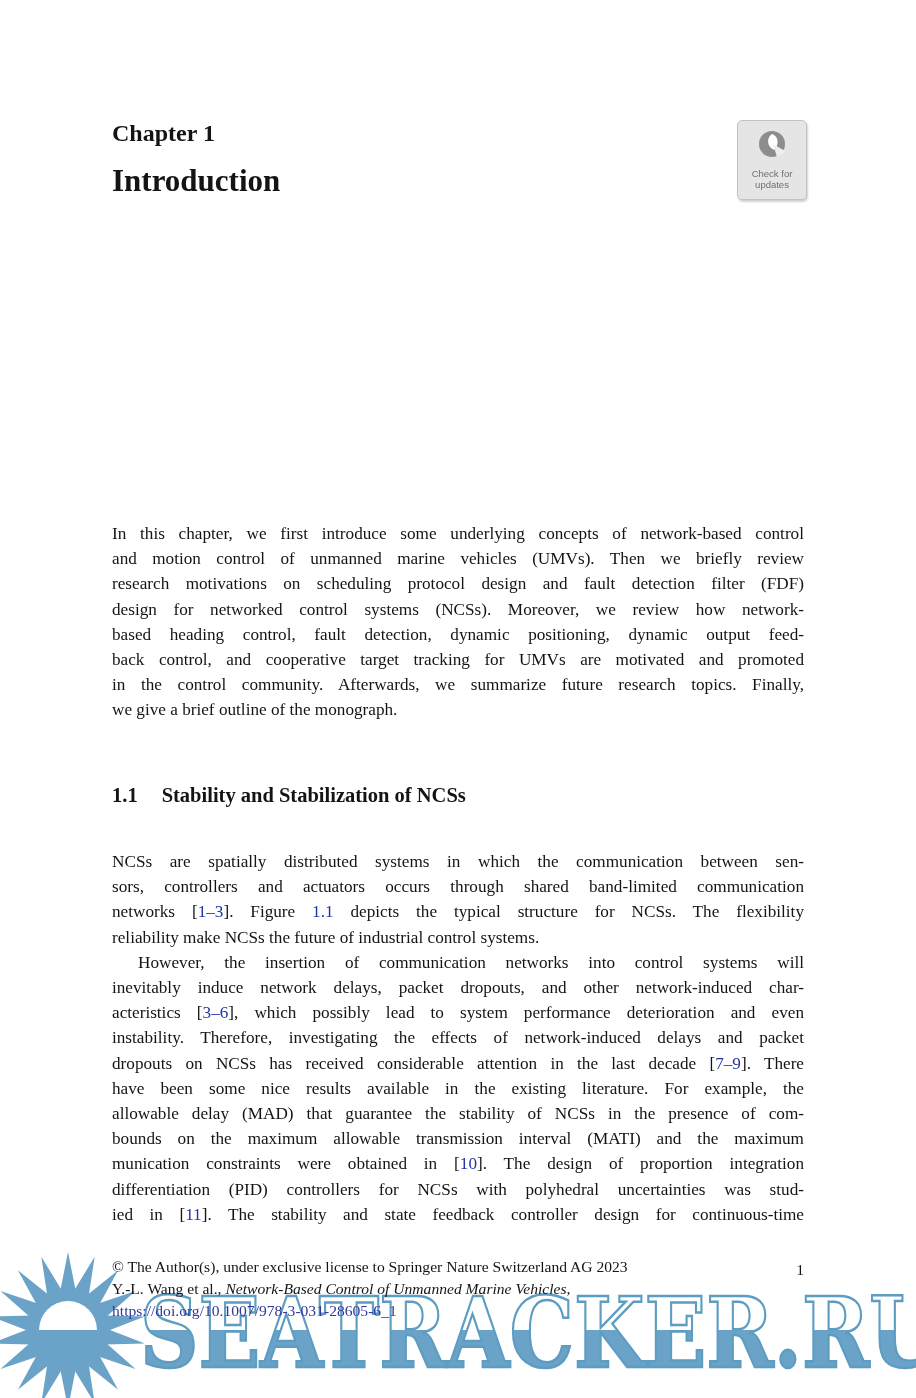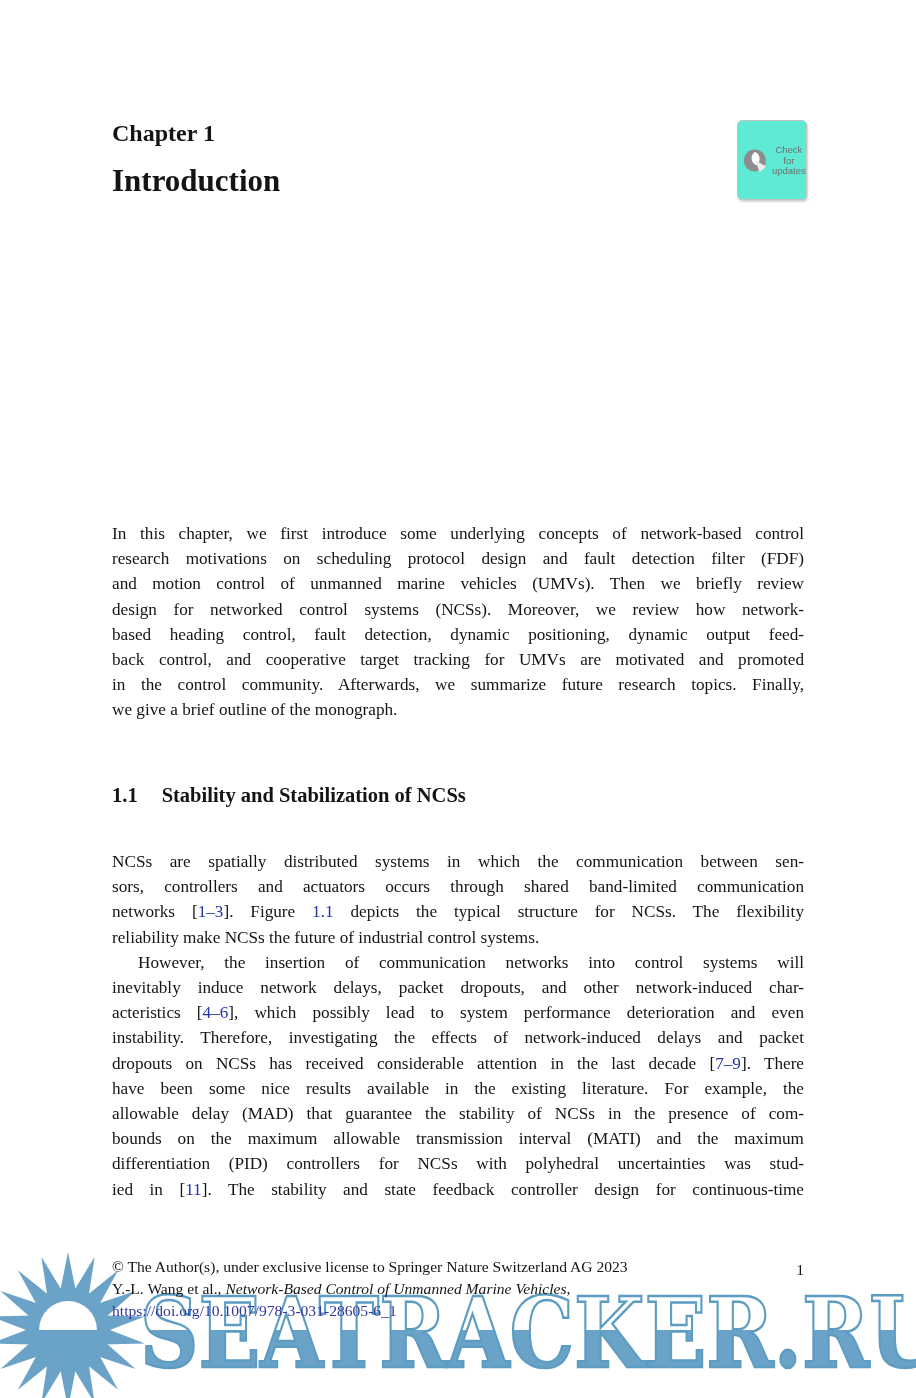--- a/index.html
+++ b/index.html
@@ -8,23 +8,23 @@
     margin:0 auto;overflow:hidden;
     font-family:"Liberation Serif","DejaVu Serif",serif;color:#141414;
   }
   
   .chapter-head{position:absolute;left:112px;top:118px;}
   .chapter-label{font-size:24px;font-weight:bold;line-height:1.25;}
   .chapter-title{font-size:31px;font-weight:bold;line-height:1.2;margin-top:14px;}
   
   .badge{
     position:absolute;left:737px;top:120px;width:68px;height:78px;
-    background:#5eead4;border:1px solid #c3c3c3;border-radius:5px;
+    background:#e5e5e5;border:1px solid #c3c3c3;border-radius:5px;
     box-shadow:1px 2px 2px rgba(0,0,0,0.18);
-    display:flex;flex-direction:row;align-items:center;justify-content:flex-start;
+    display:flex;flex-direction:column;align-items:center;justify-content:flex-start;
     cursor:pointer;
   }
   .badge svg{margin-top:6px;}
   .badge-text{
     font-family:"Liberation Sans","DejaVu Sans",sans-serif;
     font-size:9.5px;line-height:1.15;color:#6f6f6f;text-align:center;margin-top:2px;
   }
   
   .textcol{position:absolute;left:112px;width:692px;}
   .intro{top:521px;}
@@ -73,22 +73,22 @@
       <path d="M 21 17 L 33 24 A 13 13 0 0 1 25 30 Z" fill="#ededed"></path>
     </svg>
     <div class="badge-text">
       <div>Check for</div>
       <div>updates</div>
     </div>
   </div>
 
   <div class="textcol intro">
       <div class="jline">In this chapter, we first introduce some underlying concepts of network-based control</div>
+      <div class="jline">and motion control of unmanned marine vehicles (UMVs). Then we briefly review</div>
       <div class="jline">research motivations on scheduling protocol design and fault detection filter (FDF)</div>
-      <div class="jline">and motion control of unmanned marine vehicles (UMVs). Then we briefly review</div>
       <div class="jline">design for networked control systems (NCSs). Moreover, we review how network-</div>
       <div class="jline">based heading control, fault detection, dynamic positioning, dynamic output feed-</div>
       <div class="jline">back control, and cooperative target tracking for UMVs are motivated and promoted</div>
       <div class="jline">in the control community. Afterwards, we summarize future research topics. Finally,</div>
       <div class="jline lastline">we give a brief outline of the monograph.</div>
     </div>
 
   <div class="section-head">
     <span class="num">1.1</span><span>Stability and Stabilization of NCSs</span>
   </div>
@@ -96,26 +96,27 @@
   <div class="textcol bodyblock">
     <div>
         <div class="jline">NCSs are spatially distributed systems in which the communication between sen-</div>
         <div class="jline">sors, controllers and actuators occurs through shared band-limited communication</div>
         <div class="jline">networks [<span class="cite">1–3</span>]. Figure <span class="cite">1.1</span> depicts the typical structure for NCSs. The flexibility</div>
         <div class="jline lastline">reliability make NCSs the future of industrial control systems.</div>
       </div>
     <div>
         <div class="jline indent">However, the insertion of communication networks into control systems will</div>
         <div class="jline">inevitably induce network delays, packet dropouts, and other network-induced char-</div>
-        <div class="jline">acteristics [<span class="cite">4–6</span>], which possibly lead to system performance deterioration and even</div>
+        <div class="jline">acteristics [<span class="cite">3–6</span>], which possibly lead to system performance deterioration and even</div>
         <div class="jline">instability. Therefore, investigating the effects of network-induced delays and packet</div>
         <div class="jline">dropouts on NCSs has received considerable attention in the last decade [<span class="cite">7–9</span>]. There</div>
         <div class="jline">have been some nice results available in the existing literature. For example, the</div>
         <div class="jline">allowable delay (MAD) that guarantee the stability of NCSs in the presence of com-</div>
         <div class="jline">bounds on the maximum allowable transmission interval (MATI) and the maximum</div>
+        <div class="jline">munication constraints were obtained in [<span class="cite">10</span>]. The design of proportion integration</div>
         <div class="jline">differentiation (PID) controllers for NCSs with polyhedral uncertainties was stud-</div>
         <div class="jline">ied in [<span class="cite">11</span>]. The stability and state feedback controller design for continuous-time</div>
       </div>
   </div>
 
   <div class="footer">
     <div class="fline">© The Author(s), under exclusive license to Springer Nature Switzerland AG 2023</div>
     <div class="fline">Y.-L. Wang et al., <span class="it">Network-Based Control of Unmanned Marine Vehicles</span>,</div>
     <div class="fline"><span class="doi">https://doi.org/10.1007/978-3-031-28605-6_1</span></div>
   </div>

